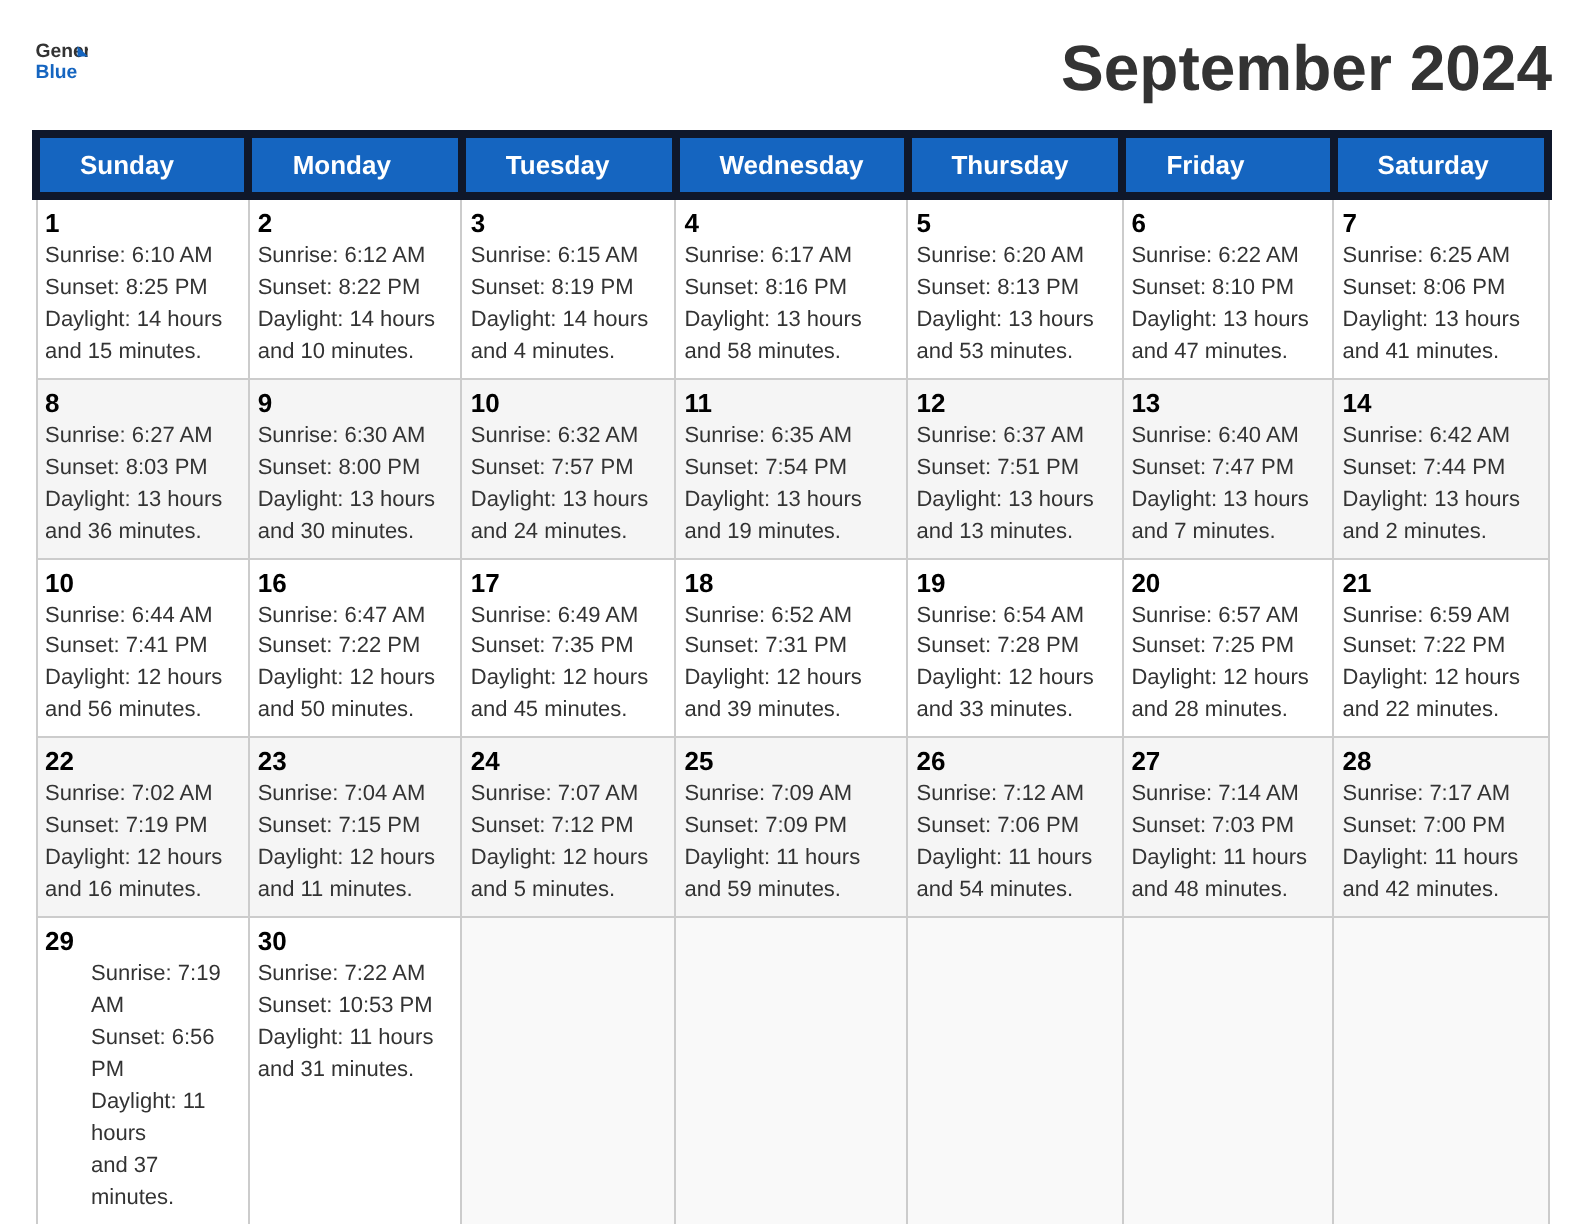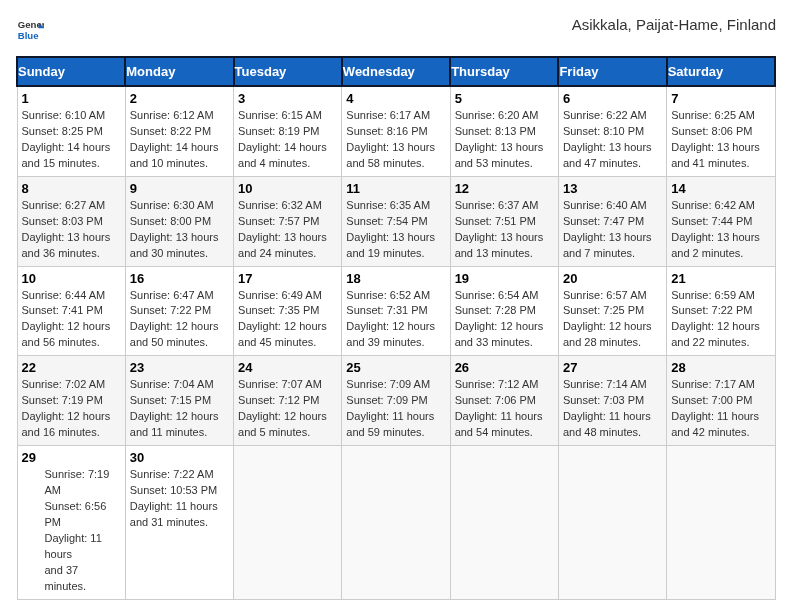--- a/index.html
+++ b/index.html
@@ -38,25 +38,25 @@
       color: #333;
     }
     table {
       width: 100%;
       border-collapse: collapse;
       font-size: 11px;
     }
     th {
       background-color: #1565c0;
       color: #fff;
-      padding: 6px 0;
+      padding: 6px 20px;
       text-align: left;
       font-size: 13px;
       font-weight: bold;
-      border: 2px solid #0f172a;
+      border: 4px solid #0f172a;
       margin-top: 12px;
     }
     td {
       vertical-align: top;
       padding: 4px 4px;
       border: 1px solid #ccc;
       background: #fff;
       min-height: 70px;
       width: calc(100% / 7);
     }
@@ -82,21 +82,21 @@
 
 <div class="header-area">
   <div class="logo">
     <svg class="logo-icon" viewBox="0 0 32 32">
       <text x="2" y="14" font-size="11" font-weight="bold" fill="#333">General</text>
       <text x="2" y="26" font-size="11" font-weight="bold" fill="#1565c0">Blue</text>
       <polygon points="26,8 32,14 26,14" fill="#1565c0"></polygon>
     </svg>
   </div>
   <div class="title-area">
-    <div class="subtitle">Asikkala, Paijat-Hame, Finland</div>
+    <div class="main-title">September 2024</div>
   </div>
 </div>
 
 <table>
   <thead>
     <tr>
     <th>Sunday</th>
         <th>Monday</th>
         <th>Tuesday</th>
         <th>Wednesday</th>

